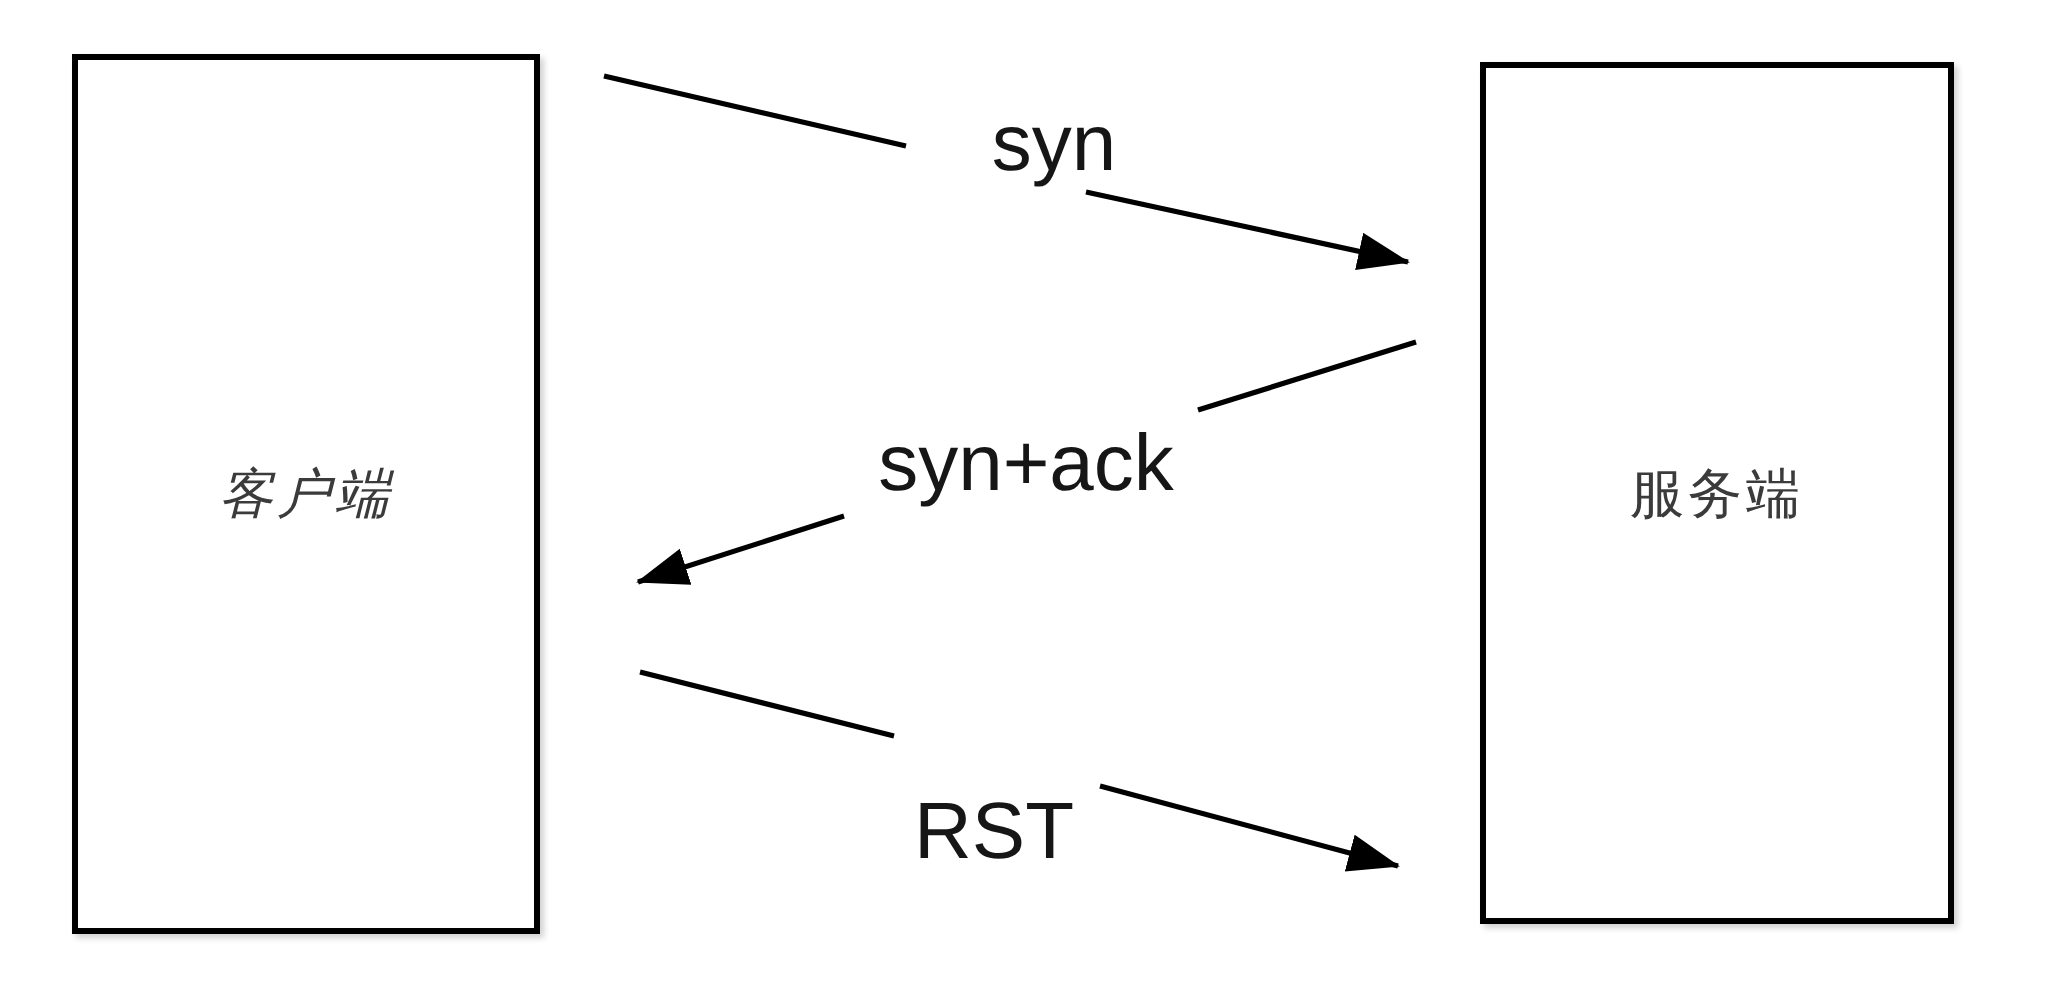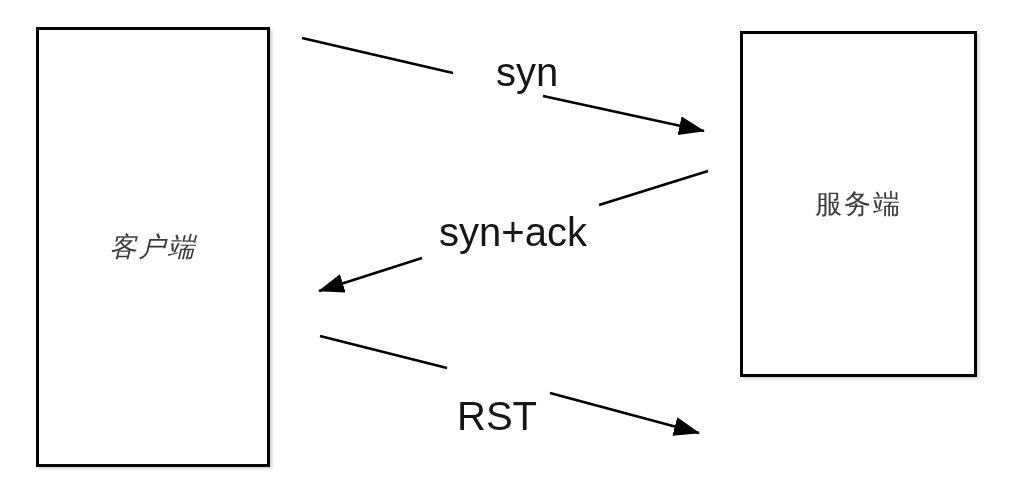--- a/index.html
+++ b/index.html
@@ -29,21 +29,21 @@
     left: 36px;
     top: 27px;
     width: 234px;
     height: 440px;
     font-style: italic;
   }
   .node-box.server {
     left: 740px;
     top: 31px;
     width: 237px;
-    height: 346px;
+    height: 431px;
   }
   .node-label {
     font-size: 27px;
     letter-spacing: 2px;
     color: #3b3b3b;
     white-space: nowrap;
   }
   .arrow-layer {
     position: absolute;
     left: 0;

